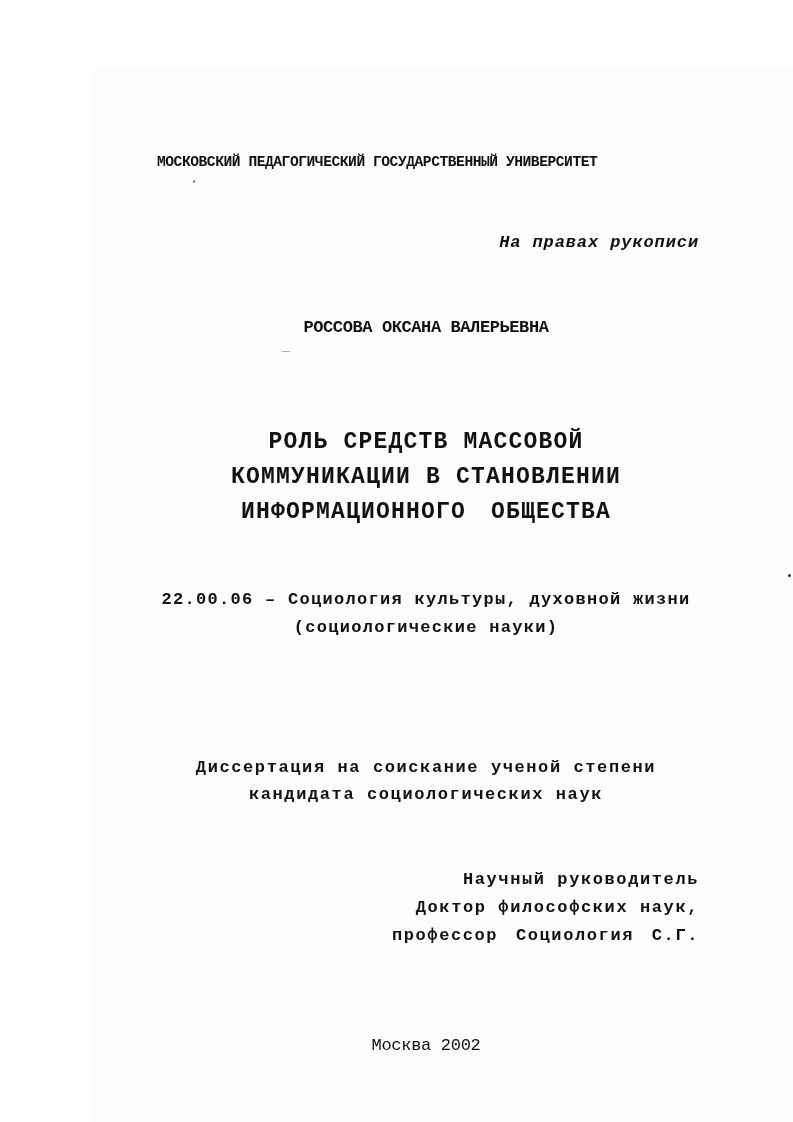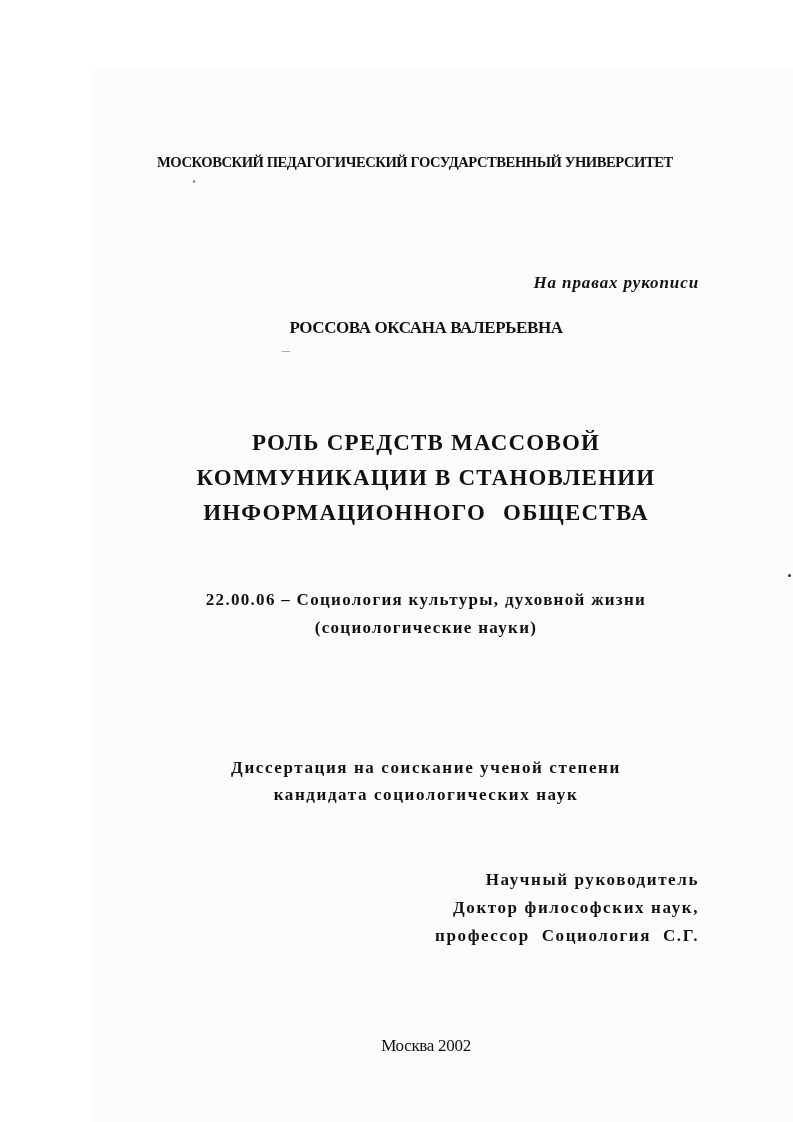--- a/index.html
+++ b/index.html
@@ -21,25 +21,25 @@
       top: 68px;
       width: 700px;
       height: 1054px;
       background: #fcfcfc;
     }
     .line {
       position: absolute;
       white-space: nowrap;
       margin: 0;
       line-height: 1;
+      font-family: Liberation Mono, monospace;
     }
     .right {
       right: 94px;
       text-align: right;
-      margin-top: 40px;
     }
     .university {
       top: 155px;
       left: 157px;
       font-size: 14.6px;
       font-weight: bold;
       letter-spacing: -0.45px;
       word-spacing: 0px;
     }
     .manuscript {

